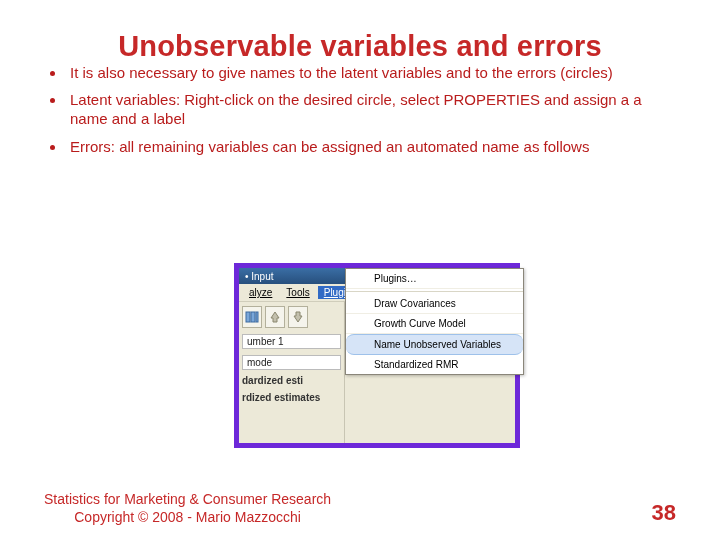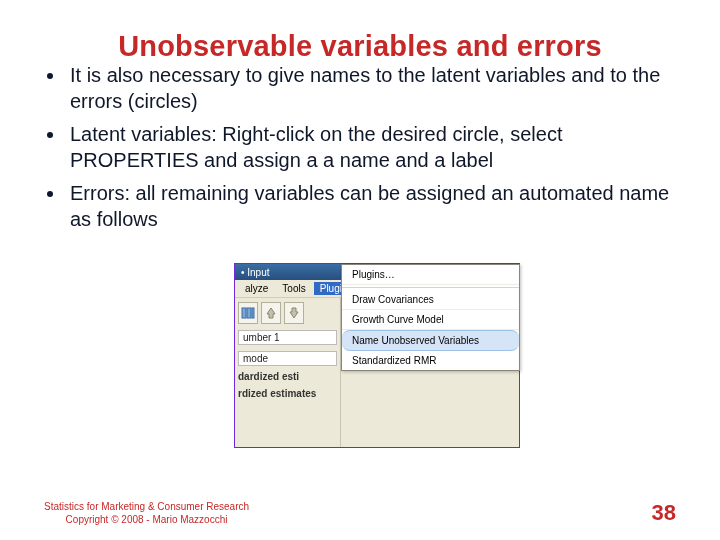--- a/index.html
+++ b/index.html
@@ -1,41 +1,41 @@
 <!DOCTYPE html>
 <html><head>
 <meta charset="utf-8">
 <style>
   * { margin: 0; padding: 0; box-sizing: border-box; }
   html, body { width: 720px; height: 540px; background: #fff; font-family: "Trebuchet MS", "Segoe UI", Tahoma, sans-serif; }
   .slide { width: 720px; height: 540px; position: relative; padding: 24px 44px 0 44px; }
   .title { color: #c62828; font-weight: 700; font-size: 29px; letter-spacing: .2px; margin-top: 6px; text-align: center; }
-  ul.bullets { list-style: disc; padding-left: 22px; color: #0f172a; font-size: 20px; line-height: 1.28; }
+  ul.bullets { list-style: disc; padding-left: 22px; color: #b91c1c; font-size: 15px; line-height: 1.28; }
   ul.bullets li { margin-bottom: 8px; padding-left: 4px; }
   .footer { position: absolute; bottom: 14px; left: 44px; right: 44px; display: flex; justify-content: space-between; align-items: flex-end; }
-  .footer-left { color: #c62828; font-size: 10px; line-height: 1.25; }
+  .footer-left { color: #c62828; font-size: 14px; line-height: 1.25; }
   .footer-right { color: #c62828; font-size: 22px; font-weight: 700; }
 
   
-  .shot { position: absolute; left: 234px; top: 263px; width: 286px; height: 185px; border: 1px solid #6d28d9; background: #ece9d8; font-family: Tahoma, sans-serif; font-size: 10px; color: #000; box-shadow: 1px 1px 0 #fff inset; }
+  .shot { position: absolute; left: 234px; top: 263px; width: 286px; height: 185px; border: 5px solid #6d28d9; background: #ece9d8; font-family: Tahoma, sans-serif; font-size: 10px; color: #000; box-shadow: 1px 1px 0 #fff inset; }
   .titlebar { height: 16px; background: linear-gradient(#3a6ea5,#274f7d); color: #fff; font-size: 10px; display: flex; align-items: center; padding-left: 6px; }
   .menubar { display: flex; gap: 2px; padding: 2px 4px; background: #ece9d8; border-bottom: 1px solid #d0cdbb; }
-  .menubar span { padding: 1px 6px; }
+  .menubar span { padding: 1px 6px; text-decoration: underline; }
   .menubar .open { background: #316ac5; color: #fff; }
   .body { display: flex; height: calc(100% - 16px - 18px); }
   .leftcol { width: 106px; background: #ece9d8; border-right: 1px solid #c8c5b3; padding: 4px 3px; position: relative; }
   .toolbar { display: flex; gap: 3px; margin-bottom: 6px; }
   .tbtn { width: 20px; height: 22px; background: #f5f4ec; border: 1px solid #b3b09b; display: flex; align-items: center; justify-content: center; }
   .tbtn svg { width: 14px; height: 14px; }
   .stacks rect { fill:#7aa7d9; stroke:#3c6aa0; }
   .section { margin-top: 6px; font-size: 10px; color: #222; }
   .sec-label { background:#fff; border:1px solid #bbb; padding:1px 4px; margin-bottom:4px; }
   .truncated { color:#333; margin-top:4px; line-height:1.3;font-weight:bold; }
   .dropdown { position: absolute; left: 106px; top: 0; width: 179px; background: #fff; border: 1px solid #8a867a; box-shadow: 1px 1px 3px rgba(0,0,0,.25); }
-  .dropdown .item { padding: 4px 10px; border-bottom: 1px solid #f0eee4; white-space: nowrap; }
+  .dropdown .item { padding: 4px 28px; border-bottom: 1px solid #f0eee4; white-space: nowrap; }
   .dropdown .item:last-child { border-bottom: none; }
   .dropdown .sep { height: 1px; background: #d9d6c6; margin: 2px 0; }
   .dropdown .highlight { background: #d6e4f7; border-top:1px solid #9ec1ea; border-bottom:1px solid #9ec1ea;border-radius:8px; }
 </style>
 </head>
 <body>
 
 <div class="slide">
   <h1 class="title">Unobservable variables and errors</h1>
 

